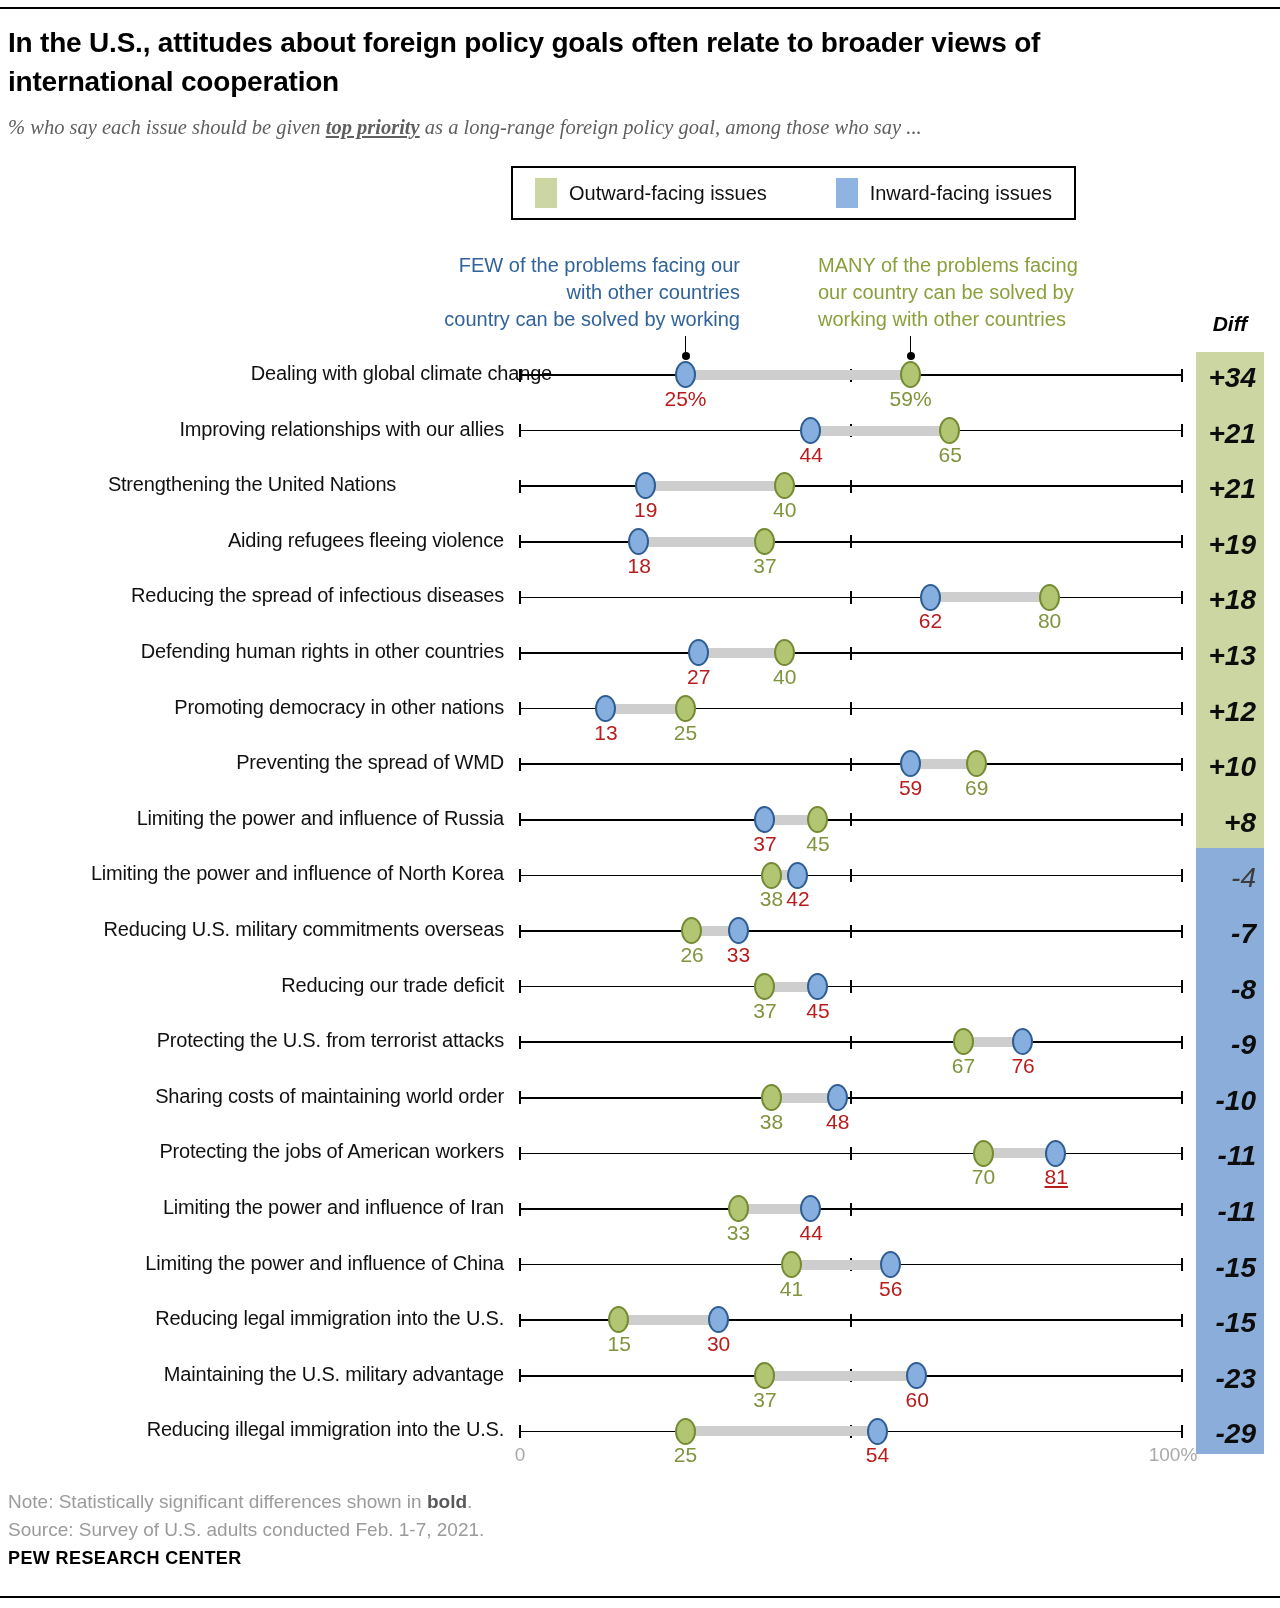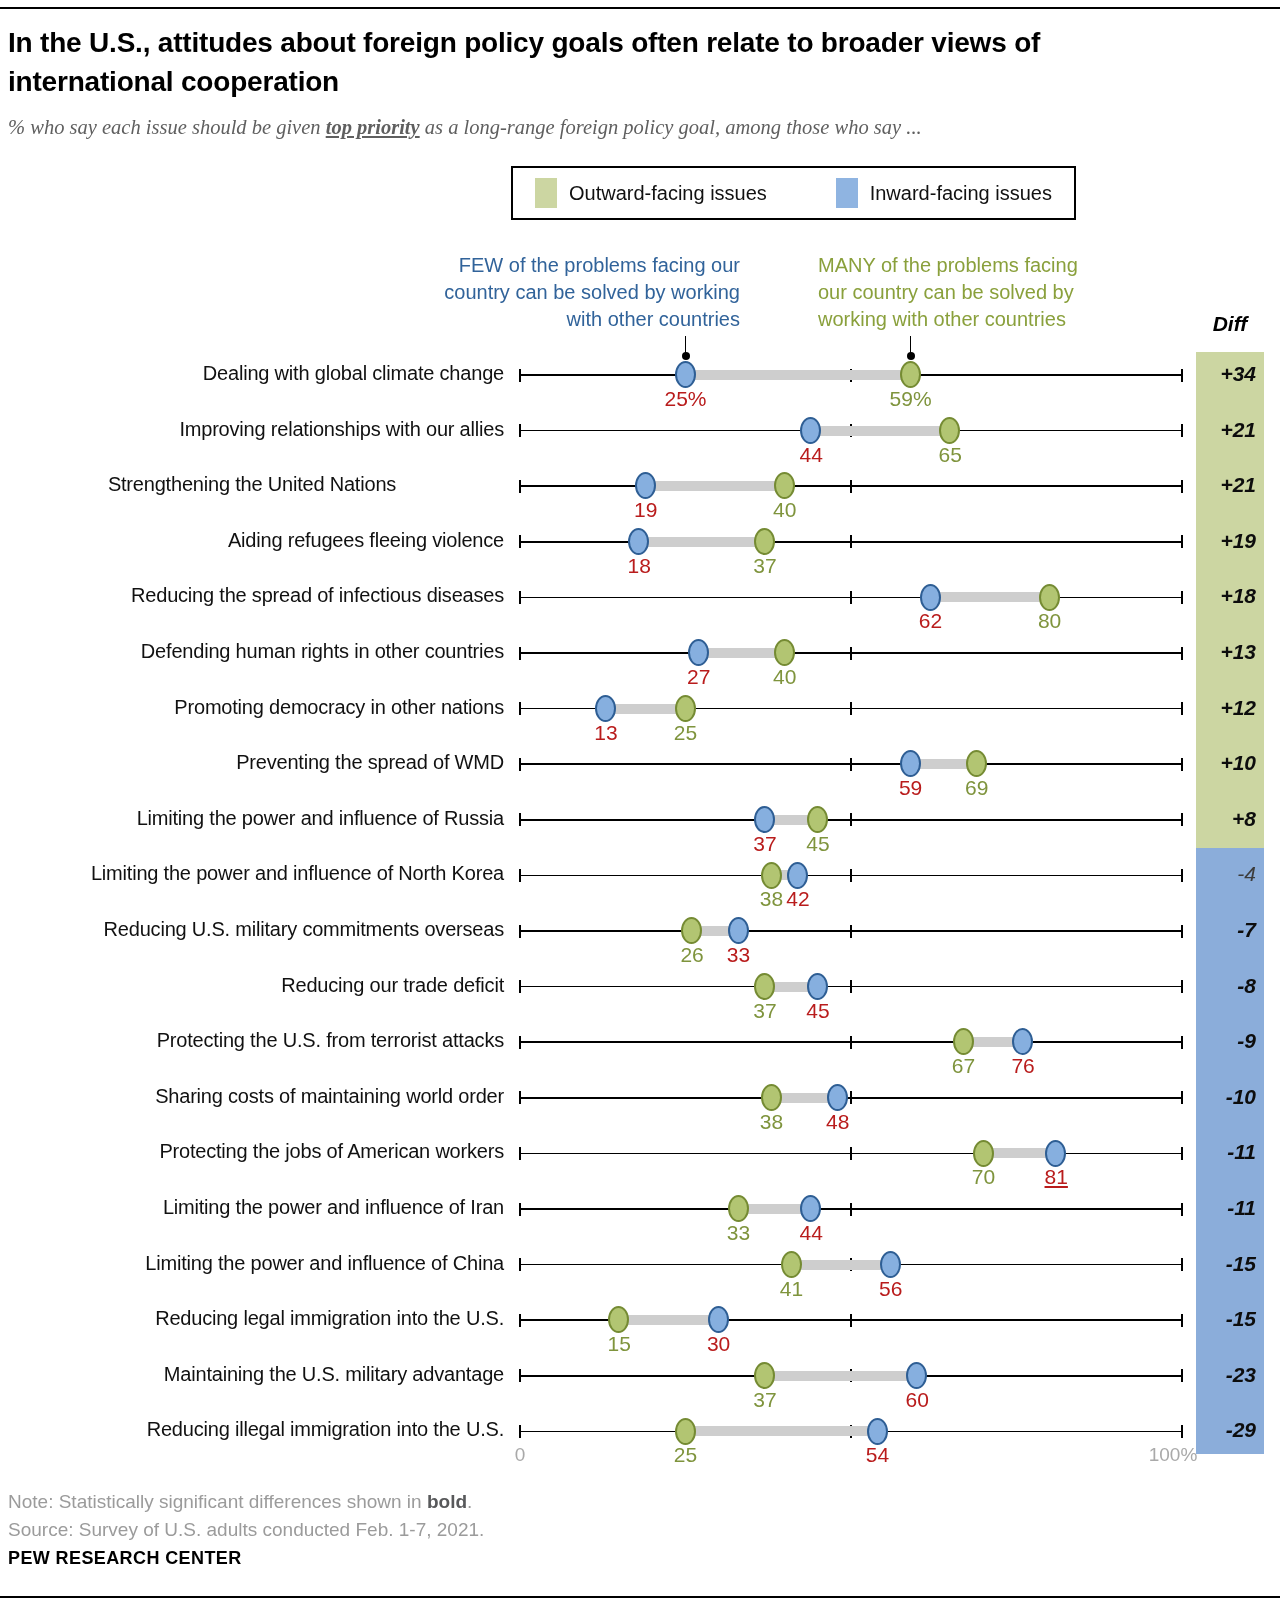--- a/index.html
+++ b/index.html
@@ -18,21 +18,21 @@
   #legend-box{left:511px;top:166px;width:565px;height:54px;border:2px solid #000;box-sizing:border-box;
     display:flex;align-items:center;justify-content:space-between;padding:0 22px;}
   .legend-item{display:flex;align-items:center;}
   .legend-swatch{width:22px;height:30px;margin-right:12px;}
   .legend-label{font-size:20px;color:#111;}
   .ann{position:absolute;top:252px;font-size:20px;line-height:27px;}
   #ann-few{left:408px;width:332px;text-align:right;}
   #ann-many{left:818px;width:300px;text-align:left;}
   #diff-header{left:1196px;top:312px;width:68px;text-align:center;font-size:21px;font-weight:bold;font-style:italic;color:#000;}
   .band{position:absolute;left:1196px;width:68px;}
-  .diff-val{position:absolute;left:1196px;width:60px;text-align:right;font-size:21px;font-style:italic;color:#111;}
+  .diff-val{position:absolute;left:1196px;width:60px;text-align:right;font-size:28px;font-style:italic;color:#111;}
   .diff-bold{font-weight:bold;color:#0d0d0d;}
   .diff-normal{font-weight:normal;color:#3c3c3c;}
   .row-label{position:absolute;left:0;width:504px;text-align:right;font-size:20px;color:#111;letter-spacing:-0.2px;}
   .axis-line{position:absolute;height:1.6px;background:#000;}
   .tick{position:absolute;width:1.6px;height:13px;background:#000;}
   .connector{position:absolute;height:10px;background:#cecece;}
   .dot{position:absolute;width:17px;height:23px;border-radius:50%;border-width:2.4px;border-style:solid;box-sizing:content-box;}
   .dot-few{background:#86afdf;border-color:#2e5e94;}
   .dot-many{background:#b2c572;border-color:#758b33;}
   .val{position:absolute;width:80px;text-align:center;font-size:21px;}
@@ -60,36 +60,36 @@
     <div class="legend-label">Outward-facing issues</div>
   </div>
   <div class="legend-item">
     <div class="legend-swatch" id="swatch-inward" style="background: rgb(143, 180, 225);"></div>
     <div class="legend-label">Inward-facing issues</div>
   </div>
 </div>
 
 <div class="ann" id="ann-few" style="color: rgb(49, 99, 154);">
     <div>FEW of the problems facing our</div>
+    <div>with other countries</div>
     <div>country can be solved by working</div>
-    <div>with other countries</div>
   </div>
 <div class="ann" id="ann-many" style="color: rgb(138, 160, 60);">
     <div>MANY of the problems facing</div>
     <div>our country can be solved by</div>
     <div>working with other countries</div>
   </div>
 
 <div class="abs" id="diff-header">Diff</div>
 <div class="band" id="band-positive" style="top: 352px; height: 495.6px; background: rgb(204, 214, 162);"></div>
 <div class="band" id="band-negative" style="top: 847.6px; height: 606.4px; background: rgb(139, 173, 218);"></div>
 
 <div id="plot">
     <div class="">
-      <div class="row-label" style="top: 362px;">Dealing with global climate change</div>
+      <div class="row-label" style="top: 362px; margin-left: 48px;">Dealing with global climate change</div>
       <div class="axis-line" style="left: 520px; width: 662px; top: 374.2px;"></div>
       <div class="tick" style="left: 519.2px; top: 368.5px;"></div>
       <div class="tick" style="left: 850.2px; top: 368.5px;"></div>
       <div class="tick" style="left: 1181.2px; top: 368.5px;"></div>
       <div class="connector" style="left: 685.5px; width: 225.08px; top: 370px; background: rgb(206, 206, 206);"></div>
       <div class="dot dot-many" style="left: 899.68px; top: 361.1px;"></div>
       <div class="dot dot-few" style="left: 674.6px; top: 361.1px;"></div>
       <div class="val val-few" style="left: 645.5px; top: 387px;">25%</div>
       <div class="val val-many" style="left: 870.58px; top: 387px;">59%</div>
       <div class="diff-val diff-bold" style="top: 362px;">+34</div>

